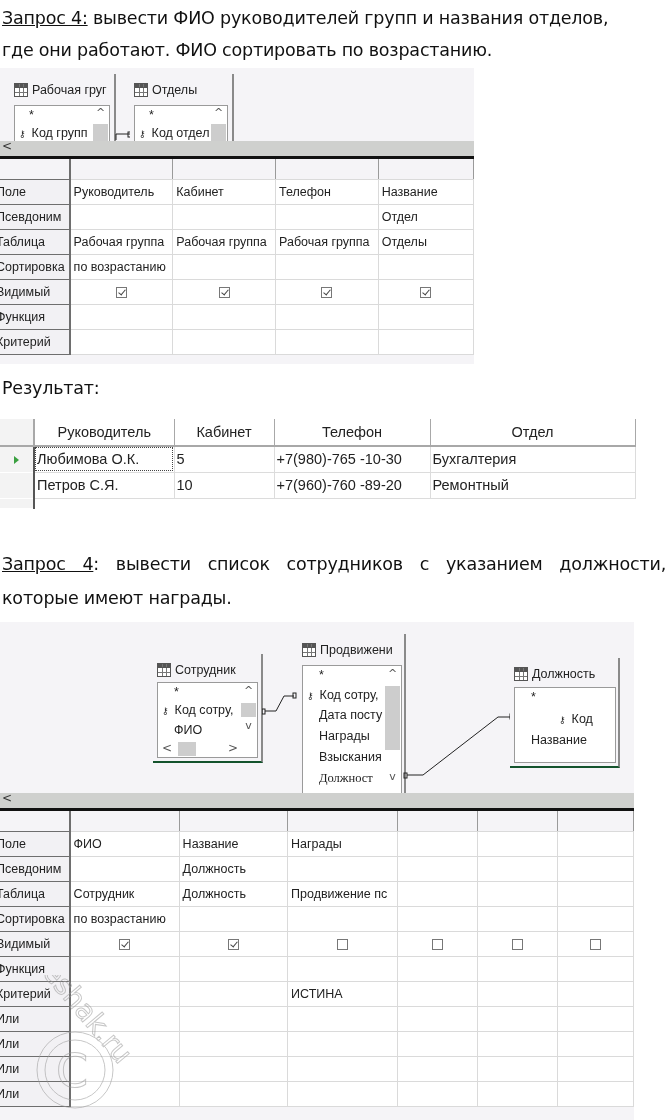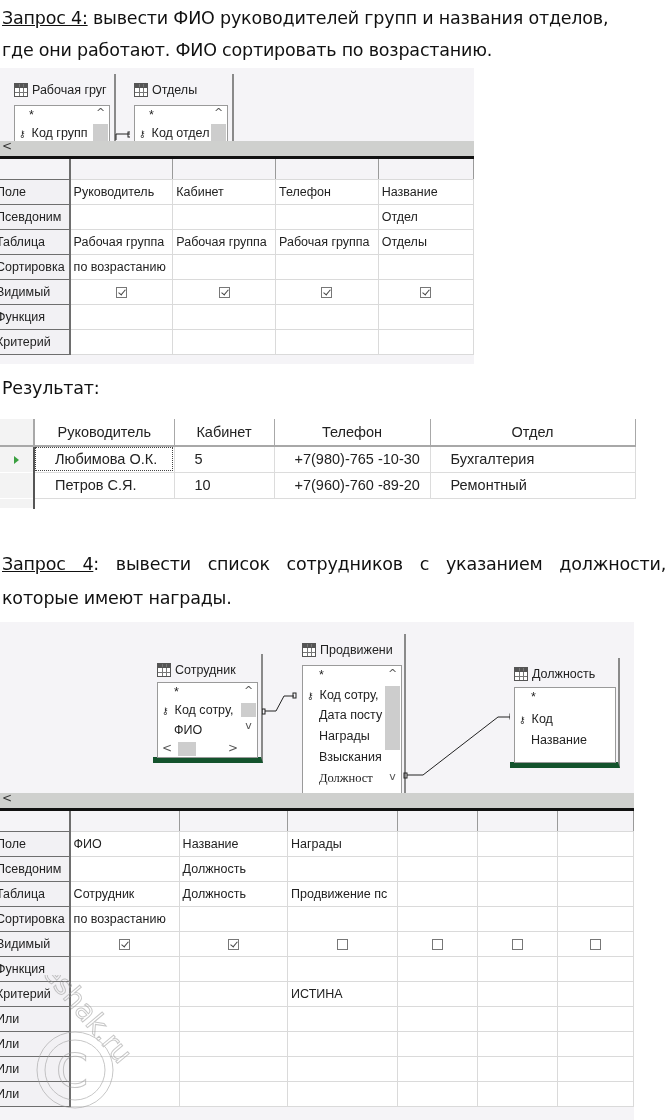--- a/index.html
+++ b/index.html
@@ -6,21 +6,21 @@
   html, body { width: 667px; height: 1120px; background: #ffffff; overflow: hidden; }
   body { position: relative; font-family: "DejaVu Sans", sans-serif; color: #1a1a1a; }
 
   .para { position: absolute; left: 2px; font-family: "DejaVu Sans", sans-serif; font-size: 17.5px; line-height: 33px; color: #111; letter-spacing: -0.2px; }
   .para .u { text-decoration: underline; }
   .para.justify { text-align: justify; text-align-last: justify; width: 664px; }
 
   
   .designer { position: absolute; background: #f5f4f7; overflow: hidden; }
   .tables-area { position: absolute; left: 0; top: 0; right: 0; background: #f5f4f7; }
-  .tbox { position: absolute; background: #f5f4f7; border-right: 2px solid #8a8a8a; border-bottom: 6px solid #14532d; }
+  .tbox { position: absolute; background: #f5f4f7; border-right: 2px solid #8a8a8a; border-bottom: 2px solid #14532d; }
   .tbox-title { position: absolute; left: 4px; top: 6px; height: 20px; display: flex; align-items: center; font-size: 12.5px; white-space: nowrap; overflow: hidden; font-family: "Liberation Sans", sans-serif; color:#222; }
   .tbl-icon { width: 14px; height: 14px; border: 1px solid #555; margin-right: 4px; flex: none;
     background:
       linear-gradient(#555,#555) 0 3px/100% 1px no-repeat,
       linear-gradient(#777,#777) 0 8px/100% 1px no-repeat,
       linear-gradient(#777,#777) 4px 0/1px 100% no-repeat,
       linear-gradient(#777,#777) 8px 0/1px 100% no-repeat,
       linear-gradient(#555,#555) 0 0/100% 3px no-repeat, #fff; }
   .tbox-list { position: absolute; background: #fff; border: 1px solid #9a9a9a; overflow: hidden; }
   .tbox-list .fld { position: absolute; left: 4px; font-size: 12.5px; white-space: nowrap; font-family: "Liberation Sans", sans-serif; color:#222; }
@@ -45,21 +45,21 @@
   .grid tr.top td { background: #f5f4f7; height: 20px; border-right: 1px solid #9a9a9a; }
   .grid tr.top td.hdr { border-right: 2px solid #6e6e6e; }
   .grid td.chk { text-align: center; padding-left: 0; }
   .cb { display: inline-block; width: 11px; height: 11px; border: 1px solid #777; background: #fff; position: relative; vertical-align: middle; }
   .cb.on::after { content: ""; position: absolute; left: 3px; top: 0px; width: 3px; height: 6px; border-right: 1px solid #444; border-bottom: 1px solid #444; transform: rotate(40deg); }
 
   
   .result { position: absolute; left: 0; top: 419px; }
   .result table { border-collapse: collapse; table-layout: fixed; }
   .result th { height: 27px; font-weight: normal; font-size: 14.5px; font-family: "Liberation Sans", sans-serif; text-align: center; background: #fff; border-right: 1px solid #a8a8a8; border-bottom: 2px solid #a8a8a8; color:#222; }
-  .result td { height: 26px; font-size: 14.5px; font-family: "Liberation Sans", sans-serif; padding-left: 20px; border-right: 1px solid #dcdcdc; border-bottom: 1px solid #dcdcdc; white-space: nowrap; color:#222; }
+  .result td { height: 26px; font-size: 14.5px; font-family: "Liberation Sans", sans-serif; padding-left: 2px; border-right: 1px solid #dcdcdc; border-bottom: 1px solid #dcdcdc; white-space: nowrap; color:#222; }
   .result td.rh { background: #f3f3f3; border-right: 2px solid #555; border-bottom: 1px solid #fff; padding-left: 0; text-align: center; }
   .result th.rh { background: #f3f3f3; border-right: 2px solid #a8a8a8; }
   .result td.focus { outline: 1px dotted #444; outline-offset: -2px; }
   .arrow-ind { display: inline-block; width: 0; height: 0; border-top: 4px solid transparent; border-bottom: 4px solid transparent; border-left: 5px solid #3aa040; }
 
   .watermark { position: absolute; left: 20px; top: 975px; width: 160px; height: 145px; pointer-events: none; opacity: 0.55; }
 </style>
 </head>
 <body>
 
@@ -289,21 +289,21 @@
       <rect x="107" y="2" width="3" height="5" fill="none" stroke="#222"></rect>
     </svg>
 
     <div class="tbox" style="left:510px; top:36px; width:110px; height:110px;">
       <div class="tbox-title">
         <span class="tbl-icon"></span>
         <span>Должность</span>
       </div>
       <div class="tbox-list" style="left:4px; top:29px; width:102px; height:76px;">
         <div class="fld" style="top:2px; left:16px;">*</div>
-        <div class="fld" style="top:24px;"><span class="key">⚷</span><span>Код</span></div>
+        <div class="fld" style="top:24px;margin-left:40px;"><span class="key">⚷</span><span>Код</span></div>
         <div class="fld" style="top:45px; left:16px;">Название</div>
       </div>
     </div>
   </div>
   <div class="bar" style="top:171px;">
     <span class="arr">&lt;</span>
   </div>
   <div class="thick" style="top:186px;"></div>
 
   <div class="grid" style="top:189px;">

